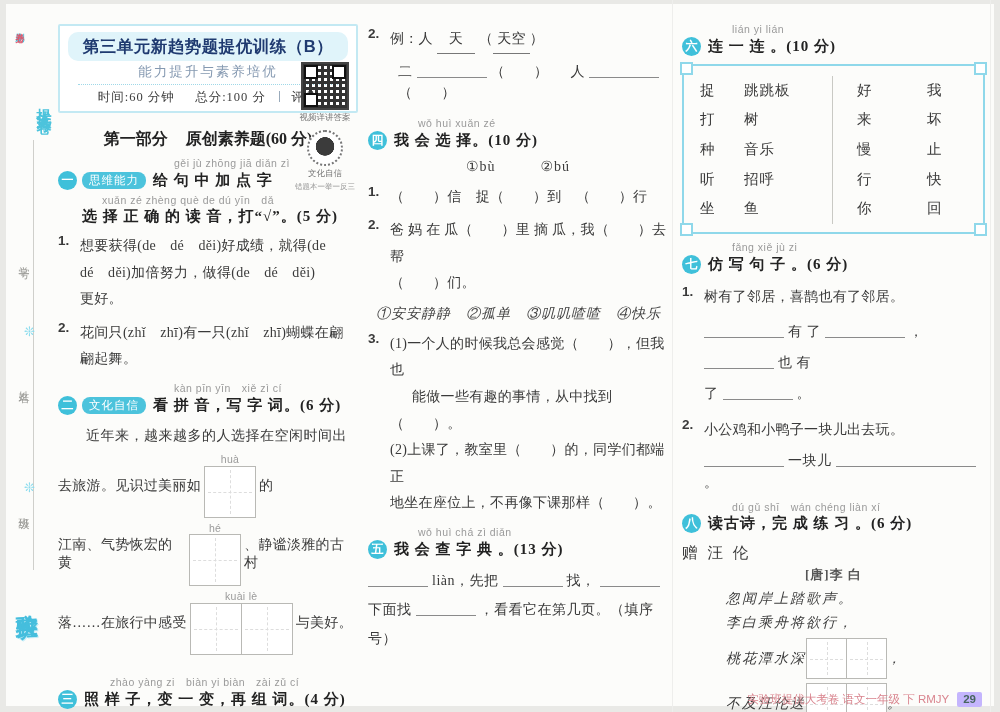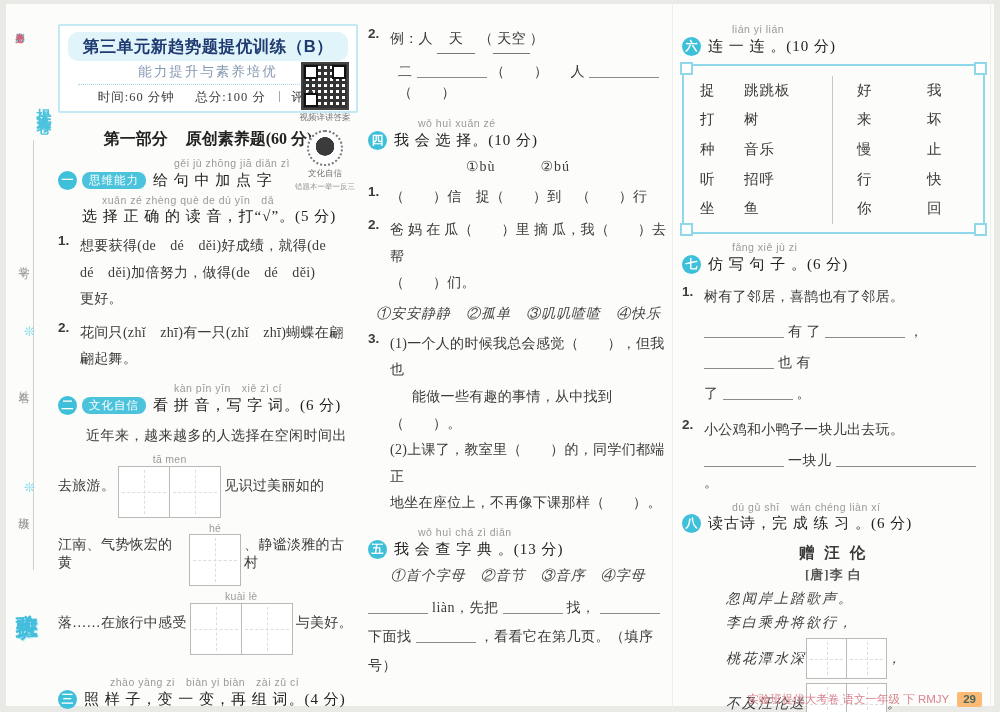--- a/index.html
+++ b/index.html
@@ -51,21 +51,21 @@
   .part-title .gap{display:inline-block;width:18px;}
   
   .pinyin{display:block;color:#9a9a9a;font-size:10.5px;font-family:"Liberation Sans",sans-serif;
       letter-spacing:.5px;margin:8px 0 0 30px;line-height:1.1;padding-left:20px;}
   .sec-row{display:flex;align-items:center;margin-top:1px;}
   .sec-num{flex:0 0 auto;width:19px;height:19px;border-radius:50%;background:#3fc0da;color:#fff;
       font-size:12px;line-height:19px;text-align:center;font-weight:bold;
       font-family:"Liberation Sans",sans-serif;}
   .sec-tag{flex:0 0 auto;background:#4cc3dc;color:#fff;font-size:11.5px;border-radius:8px;
       padding:1px 7px;margin-left:5px;font-family:"Liberation Sans",sans-serif;letter-spacing:1px;}
-  .sec-title{font-weight:normal;font-size:15px;margin-left:7px;letter-spacing:1px;color:#222;}
+  .sec-title{font-weight:bold;font-size:15px;margin-left:7px;letter-spacing:1px;color:#222;}
   
   .line{font-size:14px;line-height:1.55;margin:7px 0;letter-spacing:.5px;}
   .q{display:flex;margin:7px 0;}
   .qno{flex:0 0 22px;font-weight:bold;font-family:"Liberation Sans",sans-serif;font-size:13.5px;}
   .qbody{flex:1;font-size:14px;line-height:1.9;letter-spacing:.3px;}
   .opts{text-align:center;font-size:14px;margin:8px 0;letter-spacing:1px;}
   .kai{font-style:italic;color:#444;}
   .blank{display:inline-block;border-bottom:1px solid #8a8a8a;height:14px;vertical-align:-2px;}.w60{width:60px}.w70{width:70px}.w80{width:80px}.w140{width:140px}
   .exu{display:inline-block;border-bottom:1px solid #777;padding:0 12px;}
   .indent{margin-left:30px;}
@@ -84,29 +84,29 @@
       padding:10px 14px 8px 16px;}
   .lianbox .corner{position:absolute;width:9px;height:9px;border:2px solid #8fd8ea;background:#fff;}
   .corner.tl{left:-4px;top:-4px}.corner.tr{right:-4px;top:-4px}
   .corner.bl{left:-4px;bottom:-4px}.corner.br{right:-4px;bottom:-4px}
   .lian-row{display:flex;align-items:center;font-size:14.5px;letter-spacing:1px;line-height:2.05;}
   .lian-row .lz{width:44px;}
   .lian-row .lw{flex:1;}
   .lian-row .rz{width:70px;border-left:1px solid #c9c9c4;padding-left:24px;}
   .lian-row .rw{width:42px;}
   
-  .poem-title{text-align:center;font-weight:bold;font-size:15.5px;letter-spacing:3px;margin:10px 0 2px;}
+  .poem-title{font-weight:normal;font-size:15.5px;letter-spacing:3px;margin:10px 0 2px;}
   .poem-author{text-align:center;color:#555;font-size:13px;margin-bottom:2px;letter-spacing:1px;font-weight:bold;}
   .poem-line{margin:6px 0 6px 44px;font-size:14px;font-style:italic;color:#3d3d3d;letter-spacing:2px;}
   .poem-gridline{display:flex;align-items:center;margin:4px 0 4px 44px;font-size:14px;
       font-style:italic;letter-spacing:2px;}
   
   .footer{position:absolute;right:18px;bottom:5px;font-size:11.5px;color:#d9848e;
       font-family:"Liberation Sans",sans-serif;display:flex;align-items:center;}
-  .pagenum{display:inline-block;background:#fdba74;color:#46655f;padding:0 6px;margin-left:8px;
+  .pagenum{display:inline-block;background:#c4b5fd;color:#46655f;padding:0 6px;margin-left:8px;
       font-weight:bold;border-radius:2px;line-height:15px;}
 </style>
 </head>
 <body>
 
 <div class="page"></div>
 <div class="crease" style="left:672px"></div>
 <div class="crease" style="left:990px"></div>
 
 <div class="sidebar">
@@ -178,28 +178,27 @@
 
   <span class="pinyin" style="margin-left:96px;margin-top:10px">kàn pīn yīn　xiě zì cí</span>
   <div class="sec-row">
     <span class="sec-num">二</span>
     <span class="sec-tag">文化自信</span>
     <span class="sec-title">看 拼 音，写 字 词。(6 分)</span>
   </div>
   <div class="line" style="margin-top:10px;text-indent:28px">近年来，越来越多的人选择在空闲时间出</div>
   <div class="gridline">
     <span>去旅游。</span>
+    <span>见识过美丽如</span>
     <span class="grid-wrap">
-      <span class="grid-pinyin">tā   men</span>
+      <span class="grid-pinyin">huà</span>
       <span class="tian">
           <b></b>
-          <b></b>
         </span>
     </span>
-    <span>见识过美丽如</span>
     <span>的</span>
   </div>
   <div class="gridline">
     <span>江南、气势恢宏的黄</span>
     <span class="grid-wrap">
       <span class="grid-pinyin">hé</span>
       <span class="tian">
           <b></b>
         </span>
     </span>
@@ -278,21 +277,20 @@
       <span>(2)上课了，教室里（　　）的，同学们都端正</span><br>
       <span>地坐在座位上，不再像下课那样（　　）。</span>
     </span>
   </div>
 
   <span class="pinyin" style="margin-top:10px">wǒ huì chá zì diǎn</span>
   <div class="sec-row">
     <span class="sec-num">五</span>
     <span class="sec-title">我 会 查 字 典 。(13 分)</span>
   </div>
-  <div class="opts kai">①首个字母　②音节　③音序　④字母</div>
   <div class="line" style="line-height:2.1">
     <span class="blank w60"></span>
     <span>liàn，先把</span>
     <span class="blank w60"></span>
     <span>找，</span>
     <span class="blank w60"></span><br>
     <span>下面找</span>
     <span class="blank w60"></span>
     <span>，看看它在第几页。（填序号）</span>
   </div>

